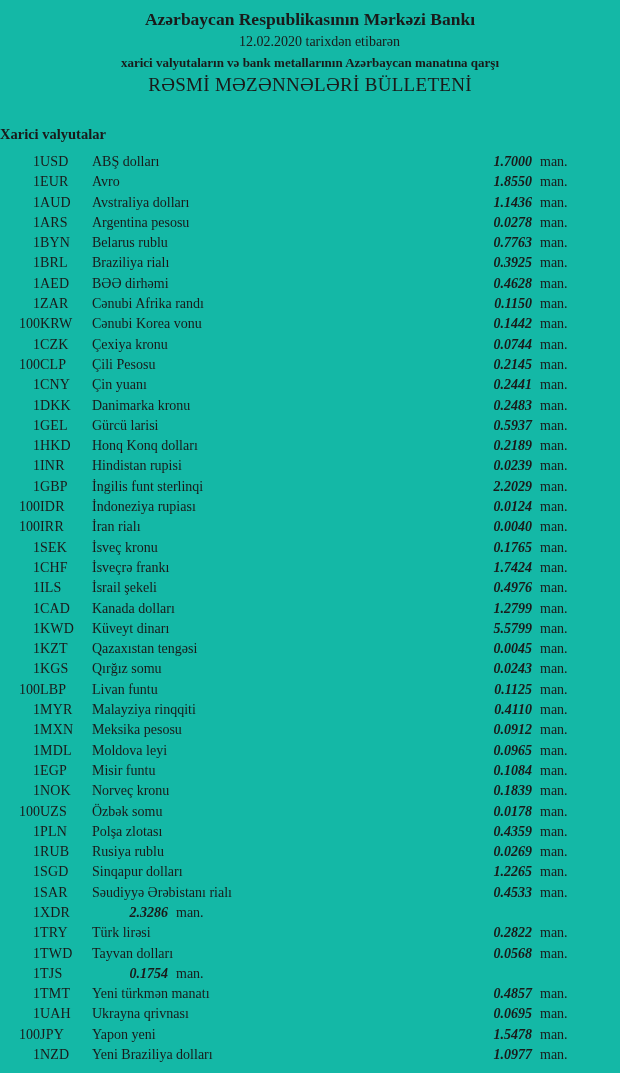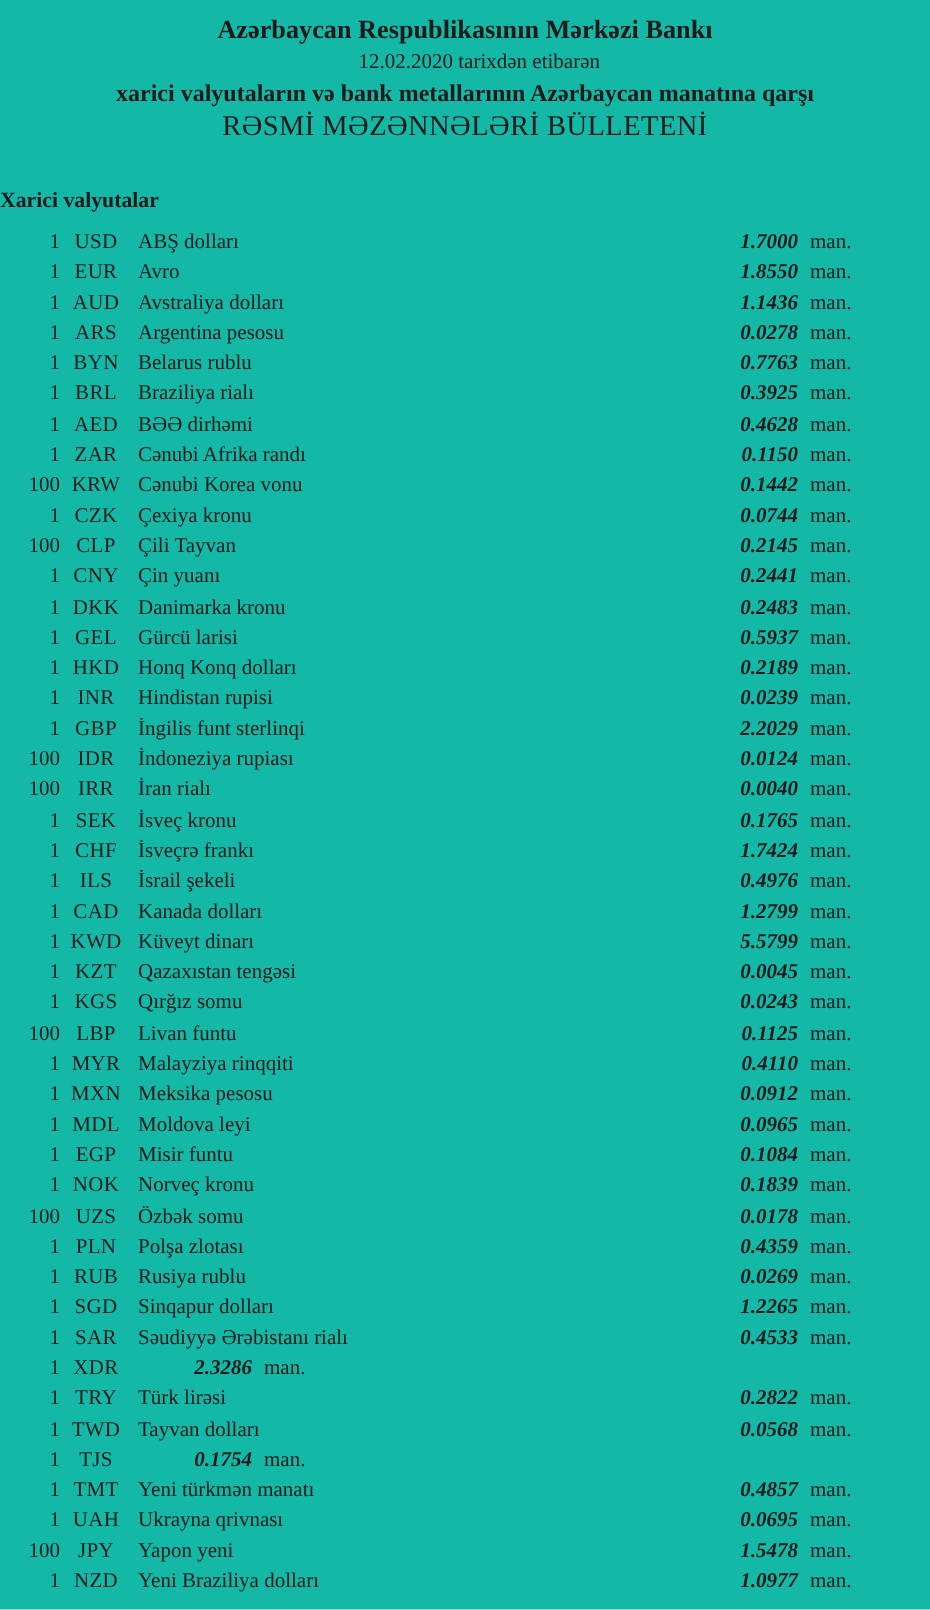--- a/index.html
+++ b/index.html
@@ -23,21 +23,21 @@
     line-height: 24px;
     font-weight: bold;
   }
   .date-line {
     font-size: 14px;
     line-height: 21px;
     font-weight: normal;
     padding-left: 19px;
   }
   .subtitle {
-    font-size: 16px;
+    font-size: 13px;
     line-height: 21px;
     font-weight: bold;
   }
   .bulletin {
     font-size: 19px;
     line-height: 23px;
     font-weight: normal;
     letter-spacing: 0.3px;
   }
   .section-title {
@@ -60,21 +60,21 @@
     line-height: 20.3px;
     white-space: nowrap;
   }
   .qty {
     width: 34px;
     text-align: right;
     flex: 0 0 auto;
   }
   .code {
     width: 48px;
-    text-align: center;
+    text-align: left;
     flex: 0 0 auto;
     letter-spacing: 0.2px;
   }
   .name {
     flex: 1 1 auto;
     padding-left: 4px;
     overflow: hidden;
   }
   .rate {
     width: 80px;
@@ -169,21 +169,21 @@
       <div class="row">
         <span class="qty">1</span>
         <span class="code">CZK</span>
         <span class="name">Çexiya kronu</span>
         <span class="rate">0.0744</span>
         <span class="unit">man.</span>
       </div>
       <div class="row">
         <span class="qty">100</span>
         <span class="code">CLP</span>
-        <span class="name">Çili Tayvan</span>
+        <span class="name">Çili Pesosu</span>
         <span class="rate">0.2145</span>
         <span class="unit">man.</span>
       </div>
       <div class="row">
         <span class="qty">1</span>
         <span class="code">CNY</span>
         <span class="name">Çin yuanı</span>
         <span class="rate">0.2441</span>
         <span class="unit">man.</span>
       </div>

